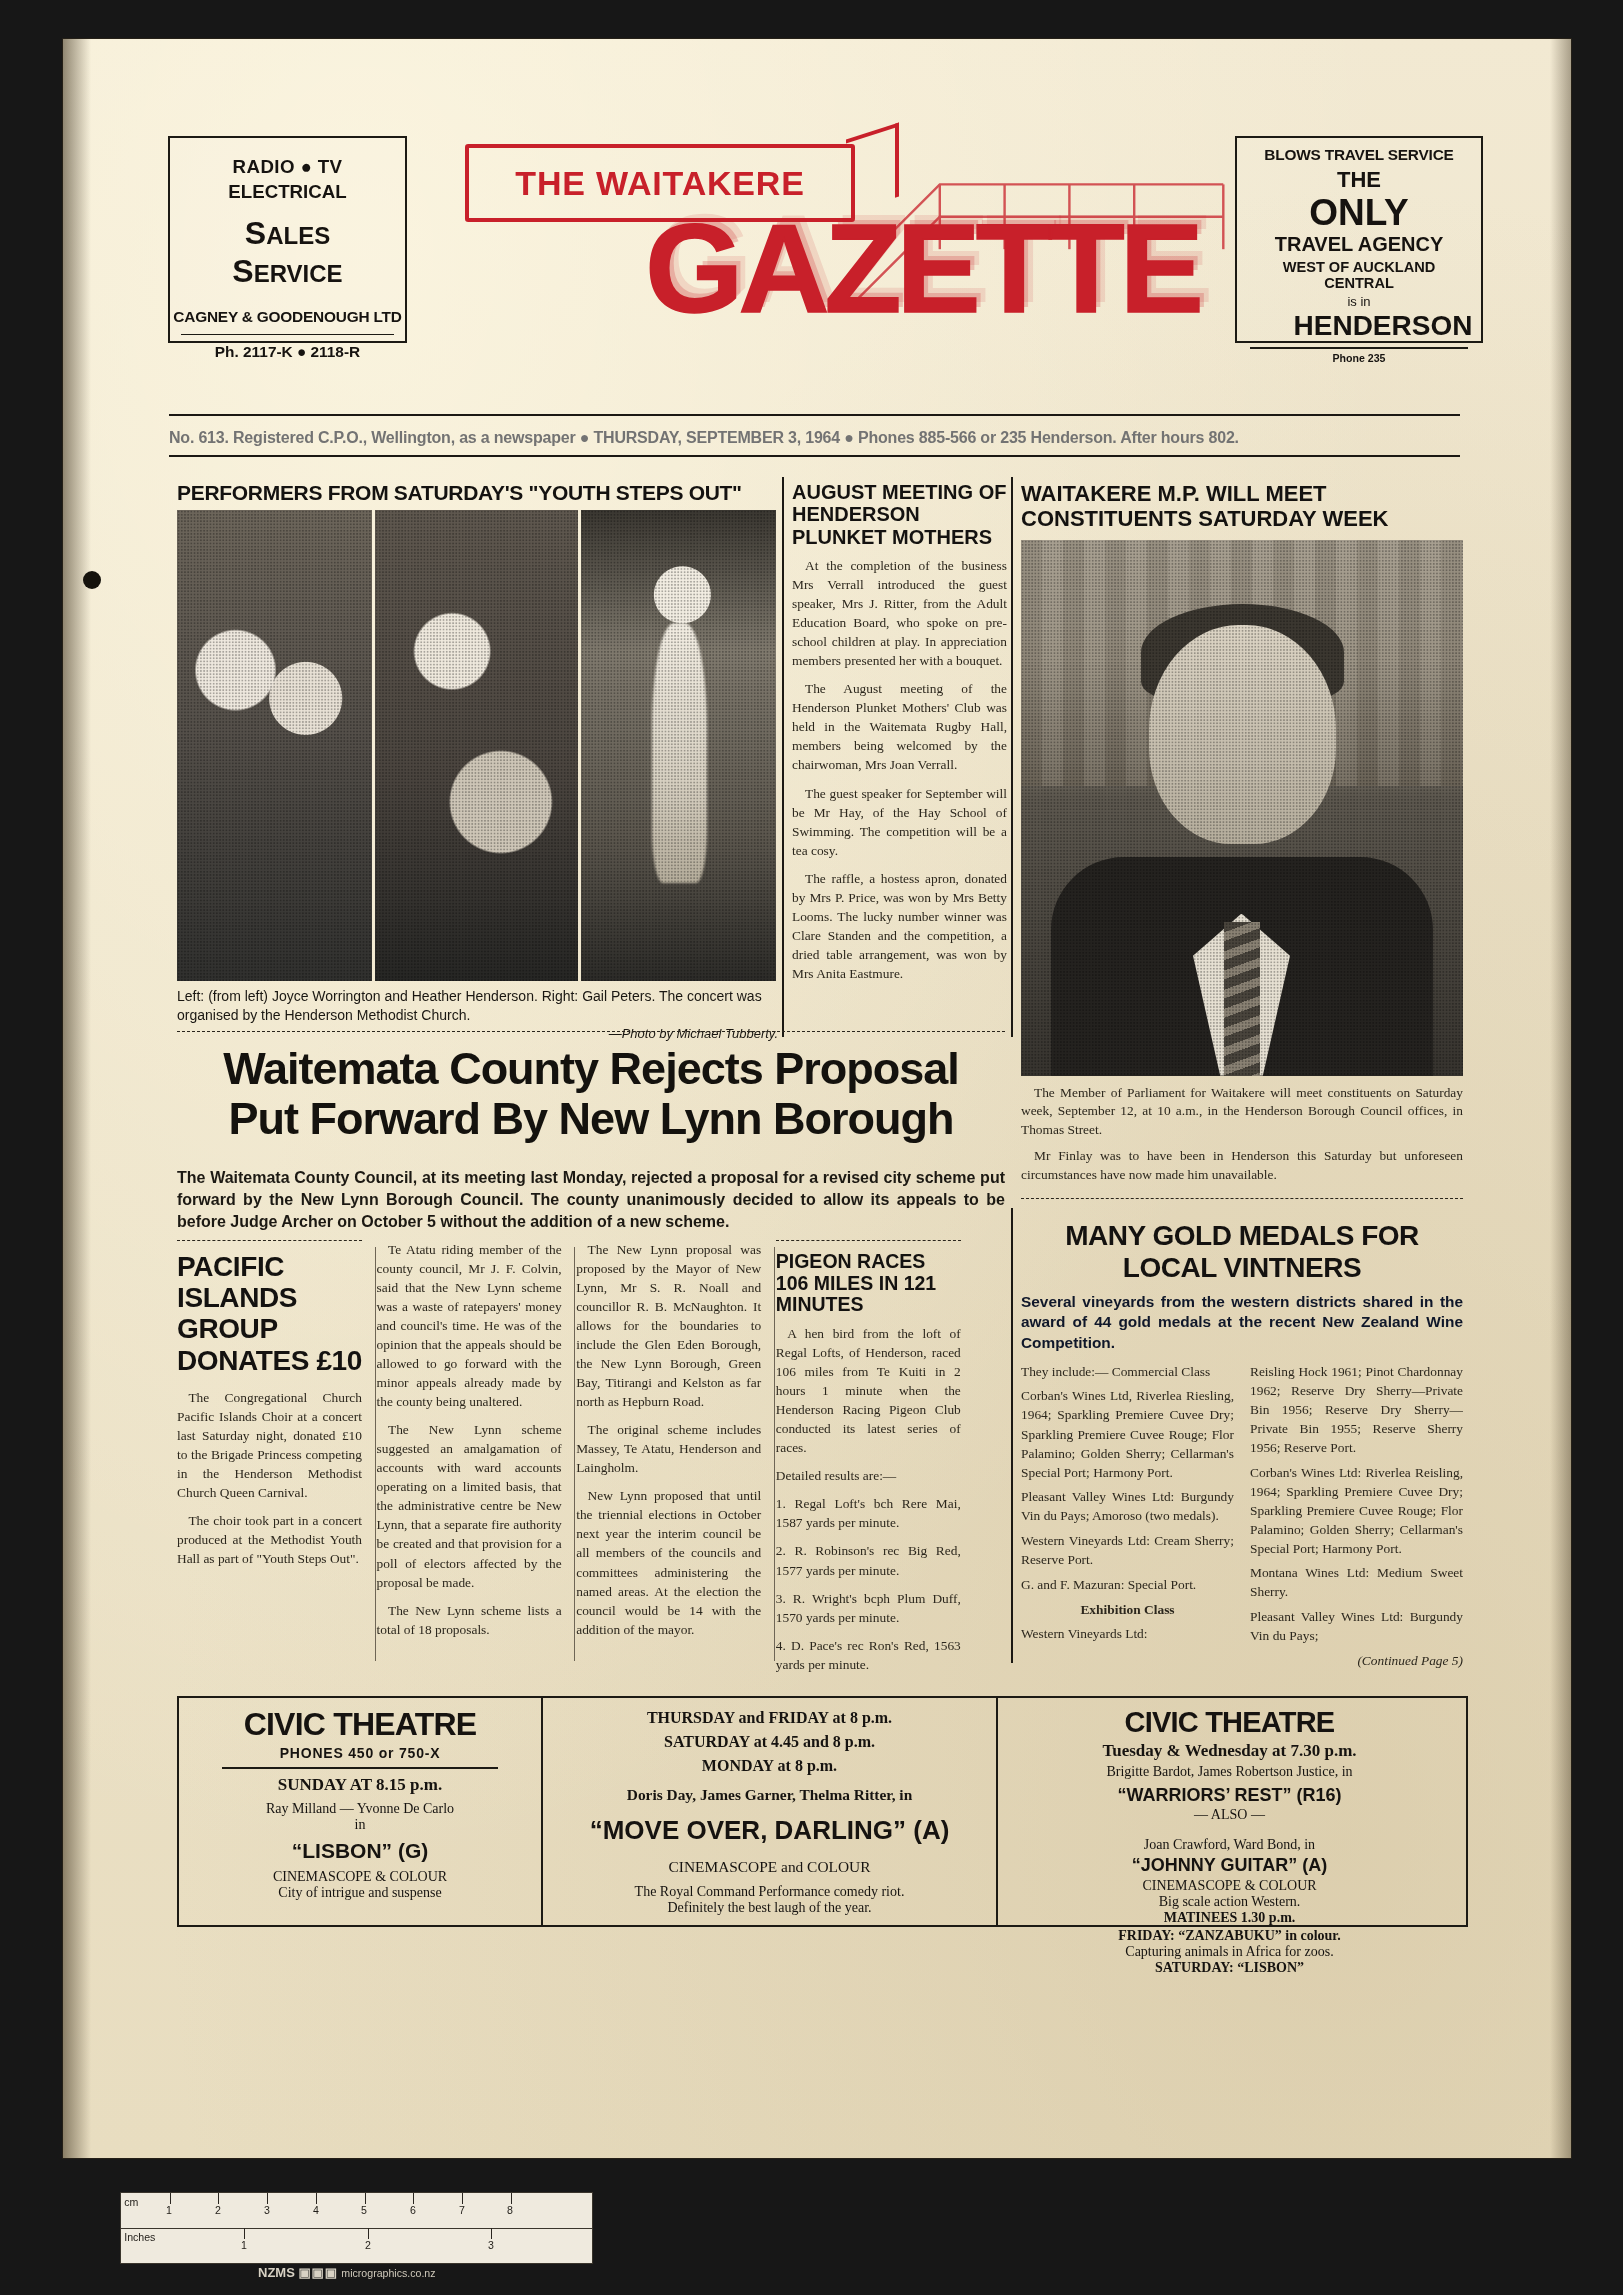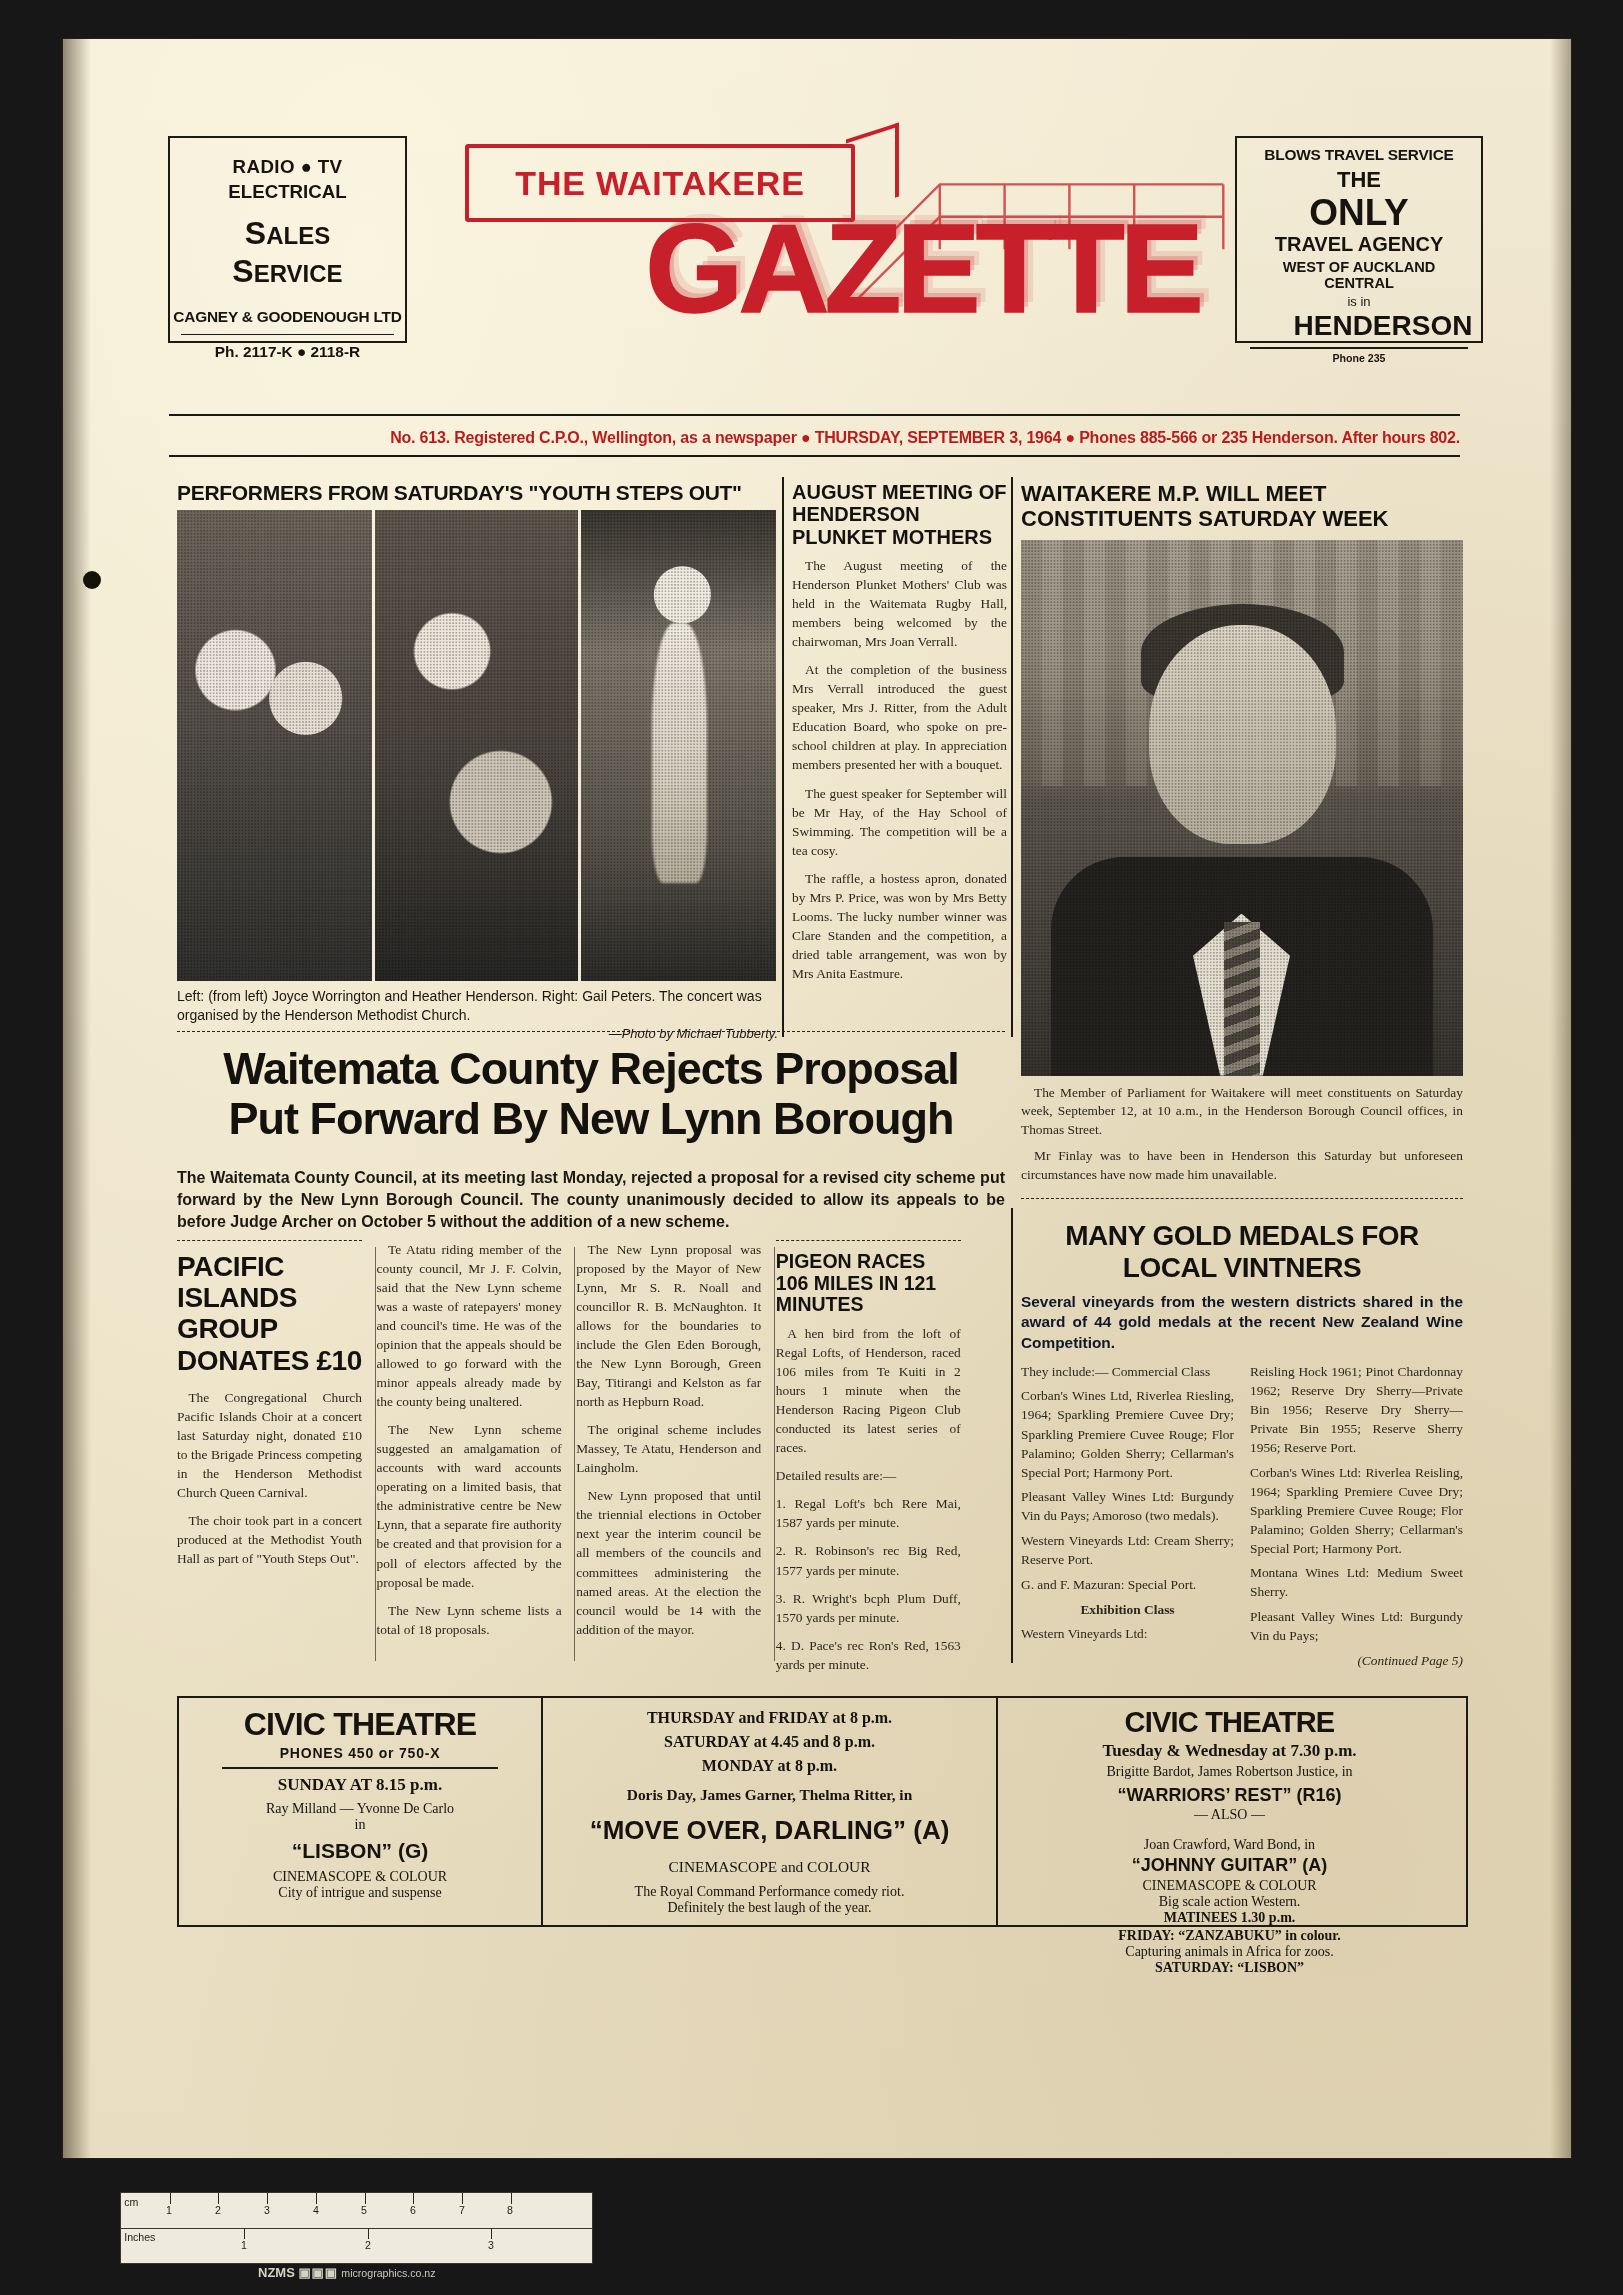--- a/index.html
+++ b/index.html
@@ -88,22 +88,22 @@
     text-align:right;
     text-shadow:4.9px -4.9px 0 rgba(200,32,42,.22), 9.7px -9.7px 0 rgba(200,32,42,.12);
     margin-top:17px;
   }
   .logo-3d-lines{position:absolute;left:422px;top:24px;width:390px;height:162px;opacity:.75;}
 
   
   .rule{position:absolute;background:#1b1813;}
   .issue-line{
     position:absolute;left:106px;top:390px;width:1291px;
-    text-align:right;font-family:"Liberation Sans", sans-serif;
-    font-size:16px;font-weight:bold;color:#b91c1c;letter-spacing:-0.2px;
+    text-align:left;font-family:"Liberation Sans", sans-serif;
+    font-size:16px;font-weight:bold;color:#737373;letter-spacing:-0.2px;
   }
 
   
   .sec-head{
     font-family:"Liberation Sans", sans-serif;font-weight:bold;color:#141210;
     letter-spacing:-0.3px;
   }
   .photo-head{position:absolute;left:114px;top:442px;font-size:21px;}
   .photos{position:absolute;left:114px;top:471px;width:601px;height:471px;display:flex;gap:3.2px;}
   .ph-cell{position:relative;overflow:hidden;background:#9c9384;}
@@ -313,22 +313,22 @@
   <div class="photo-caption">
     <div>Left: (from left) Joyce Worrington and Heather Henderson. Right: Gail Peters. The concert was organised by the Henderson Methodist Church.</div>
     <div class="photo-credit">—Photo by Michael Tubberty.</div>
   </div>
 
   <div class="rule" style="left:719px;top:438px;width:1.6px;height:560px"></div>
   <div class="rule" style="left:948px;top:438px;width:1.6px;height:560px"></div>
   <div class="plunket">
     <h2>AUGUST MEETING OF HENDERSON PLUNKET MOTHERS</h2>
     <div class="body-text" style="margin-top:8px">
+      <p>At the completion of the business Mrs Verrall introduced the guest speaker, Mrs J. Ritter, from the Adult Education Board, who spoke on pre-school children at play. In appreciation members presented her with a bouquet.</p>
       <p>The August meeting of the Henderson Plunket Mothers' Club was held in the Waitemata Rugby Hall, members being welcomed by the chairwoman, Mrs Joan Verrall.</p>
-      <p>At the completion of the business Mrs Verrall introduced the guest speaker, Mrs J. Ritter, from the Adult Education Board, who spoke on pre-school children at play. In appreciation members presented her with a bouquet.</p>
       <p>The guest speaker for September will be Mr Hay, of the Hay School of Swimming. The competition will be a tea cosy.</p>
       <p>The raffle, a hostess apron, donated by Mrs P. Price, was won by Mrs Betty Looms. The lucky number winner was Clare Standen and the competition, a dried table arrangement, was won by Mrs Anita Eastmure.</p>
     </div>
   </div>
 
   <div class="mp">
     <h2>WAITAKERE M.P. WILL MEET CONSTITUENTS SATURDAY WEEK</h2>
     <div class="mp-photo">
       <div class="portrait">
         <div class="bgshelf"></div>

